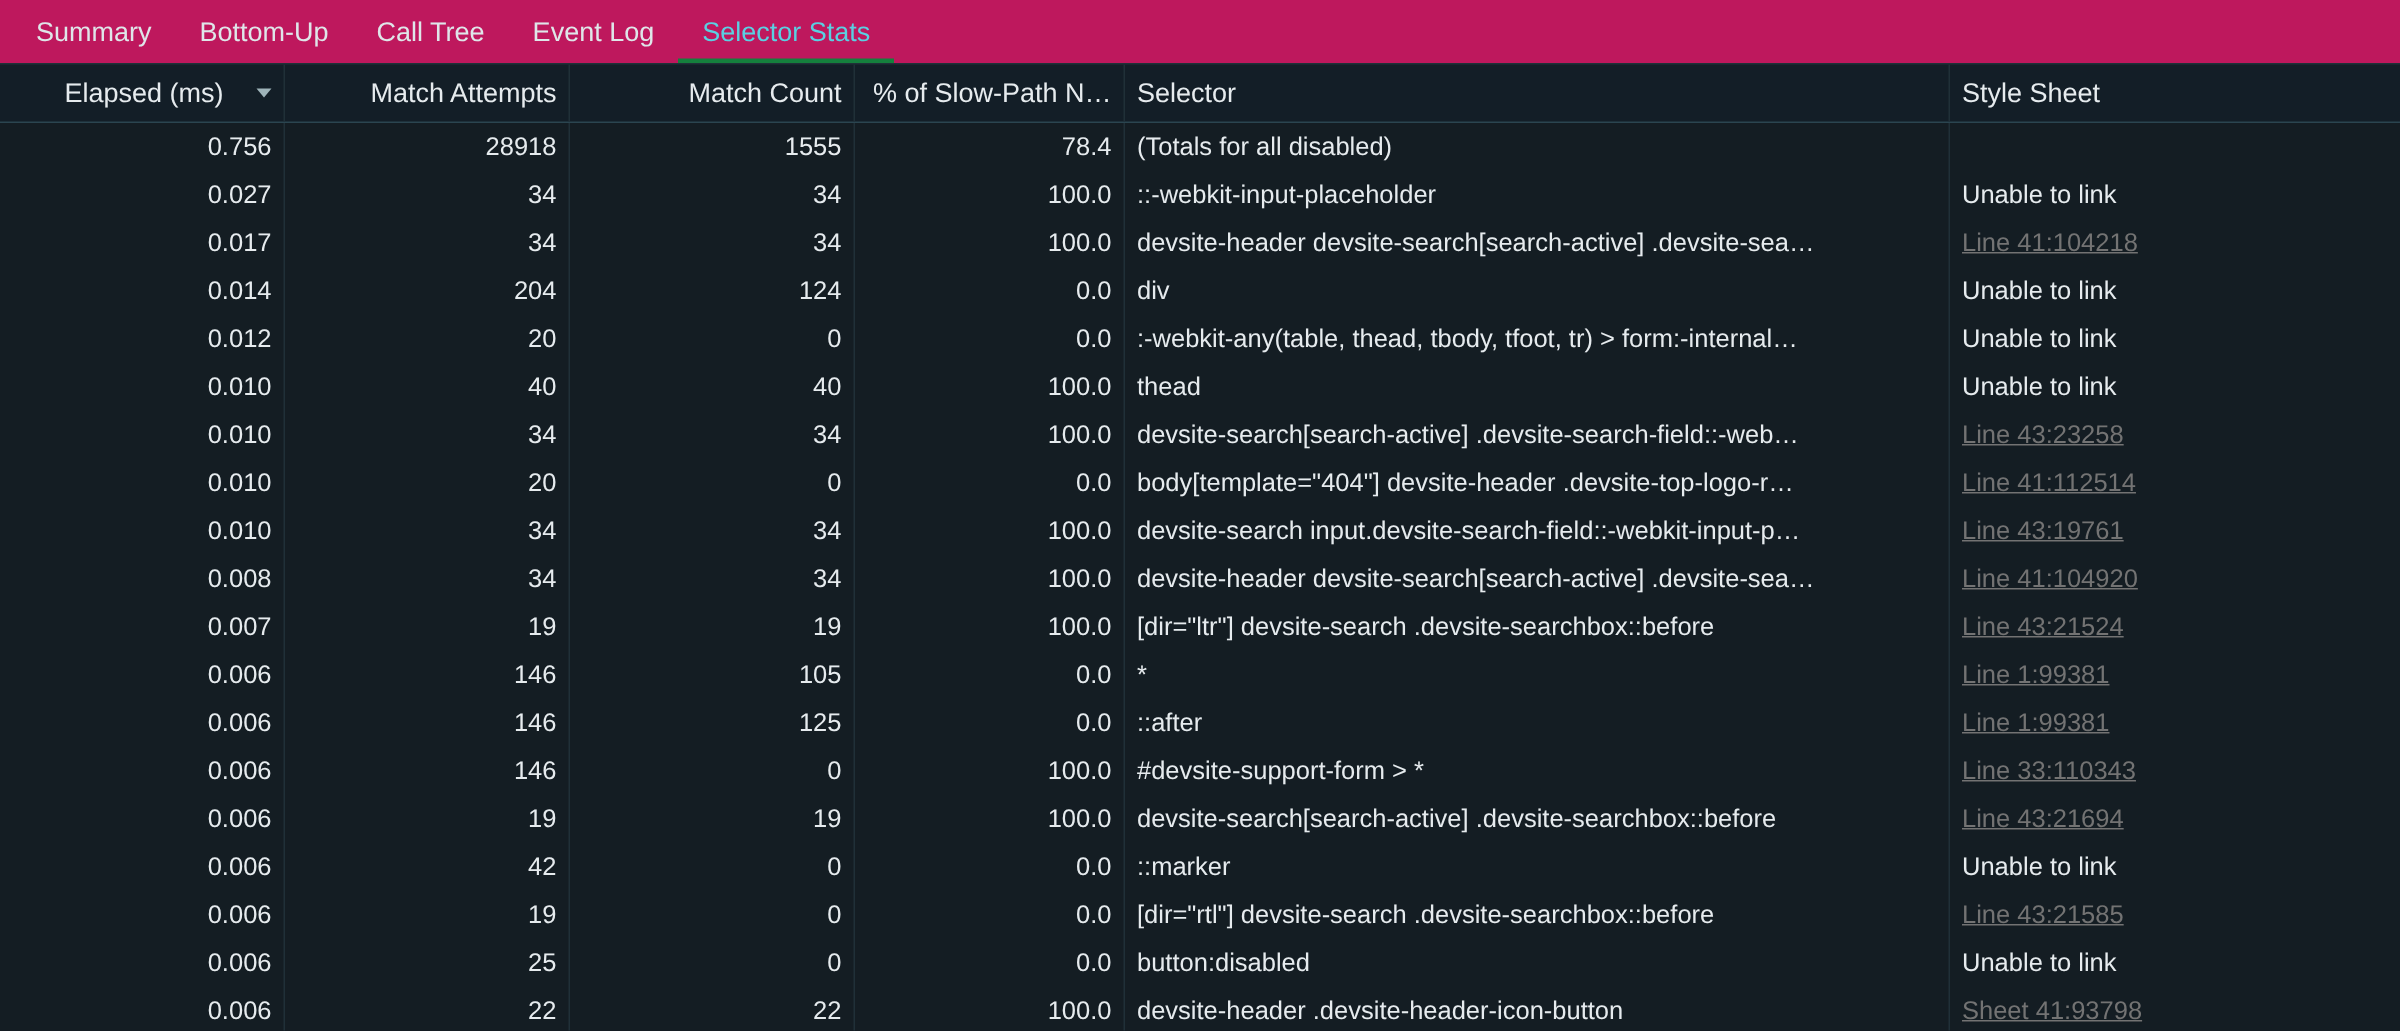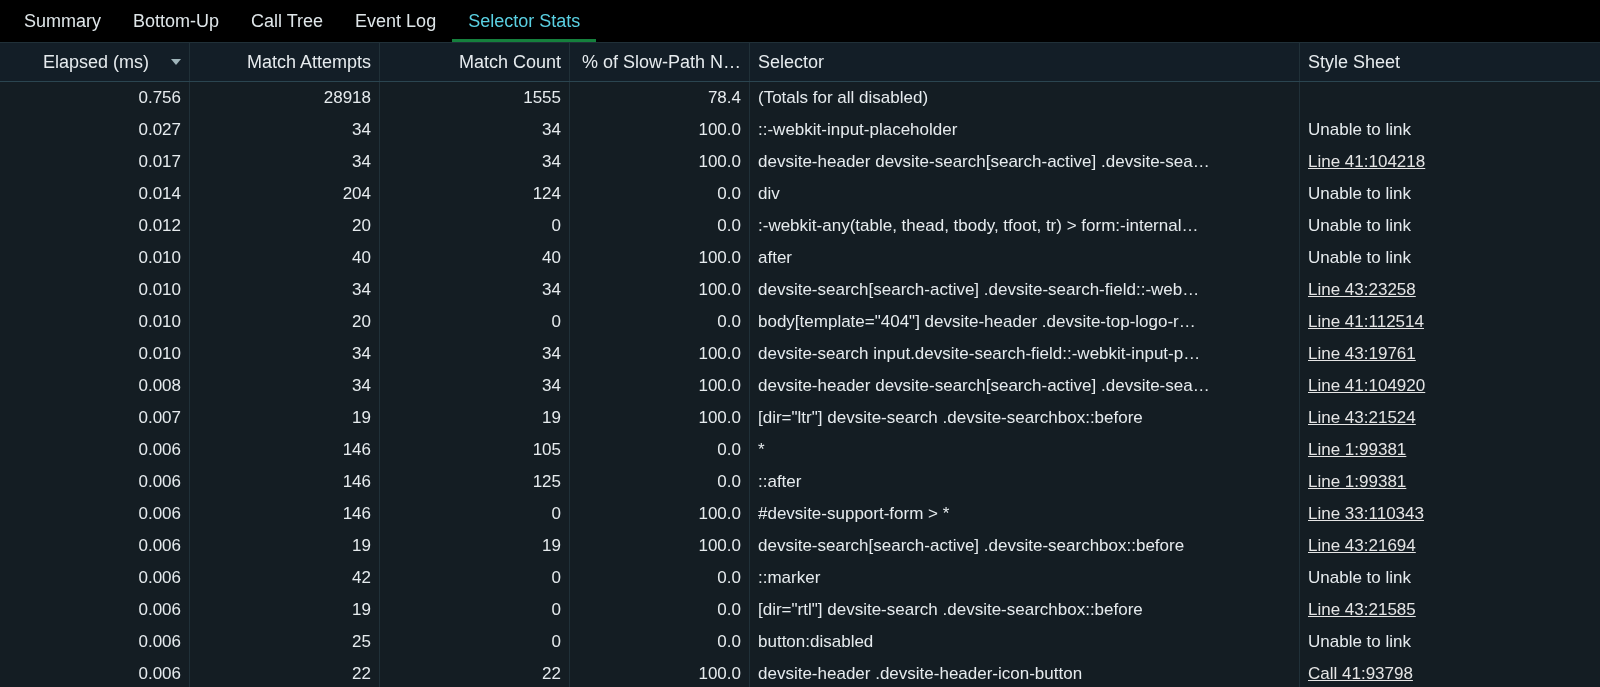--- a/index.html
+++ b/index.html
@@ -7,21 +7,21 @@
     width: 1600px;
     height: 687px;
     background: #141d23;
     font-family: "Helvetica Neue", Arial, sans-serif;
     font-size: 17px;
     color: #e6ebee;
     overflow: hidden;
   }
   .tabstrip {
     height: 42px;
-    background: #000000;
+    background: #be185d;
     display: flex;
     align-items: center;
     padding: 0 0 0 8px;
   }
   .tab {
     padding: 0 16px;
     height: 42px;
     display: flex;
     align-items: center;
     color: #dfe6e9;
@@ -69,21 +69,21 @@
   .row.header .col-selector, .row.header .col-sheet { justify-content: flex-start; }
   .sort-arrow {
     display: inline-block;
     margin-left: 6px;
     width: 0; height: 0;
     border-left: 5px solid transparent;
     border-right: 5px solid transparent;
     border-top: 6px solid #9fb4ba;
   }
   .link {
-    color: #e5e5e5;
+    color: #737373;
     text-decoration: underline;
     cursor: pointer;
   }
 </style>
 </head>
 <body>
 
 <div class="tabstrip">
   <div class="tab">Summary</div>
   <div class="tab">Bottom-Up</div>
@@ -145,21 +145,21 @@
         <div class="cell col-count">0</div>
         <div class="cell col-slow">0.0</div>
         <div class="cell col-selector">:-webkit-any(table, thead, tbody, tfoot, tr) &gt; form:-internal…</div>
         <div class="cell col-sheet">Unable to link</div>
       </div>
       <div class="row">
         <div class="cell col-elapsed">0.010</div>
         <div class="cell col-attempts">40</div>
         <div class="cell col-count">40</div>
         <div class="cell col-slow">100.0</div>
-        <div class="cell col-selector">after</div>
+        <div class="cell col-selector">thead</div>
         <div class="cell col-sheet">Unable to link</div>
       </div>
       <div class="row">
         <div class="cell col-elapsed">0.010</div>
         <div class="cell col-attempts">34</div>
         <div class="cell col-count">34</div>
         <div class="cell col-slow">100.0</div>
         <div class="cell col-selector">devsite-search[search-active] .devsite-search-field::-web…</div>
         <div class="cell col-sheet">
           <span class="link">Line 43:23258</span>
@@ -271,17 +271,17 @@
         <div class="cell col-selector">button:disabled</div>
         <div class="cell col-sheet">Unable to link</div>
       </div>
       <div class="row">
         <div class="cell col-elapsed">0.006</div>
         <div class="cell col-attempts">22</div>
         <div class="cell col-count">22</div>
         <div class="cell col-slow">100.0</div>
         <div class="cell col-selector">devsite-header .devsite-header-icon-button</div>
         <div class="cell col-sheet">
-          <span class="link">Call 41:93798</span>
+          <span class="link">Sheet 41:93798</span>
         </div>
       </div>
     </div>
 </div>
 
 </body></html>

